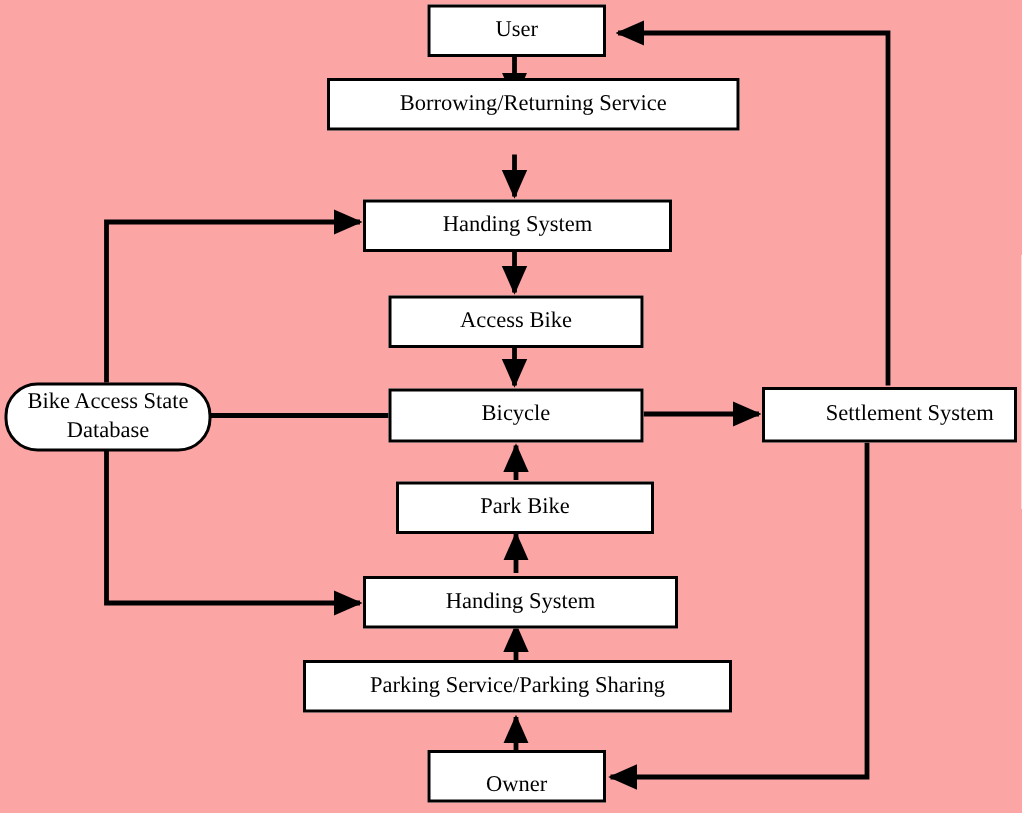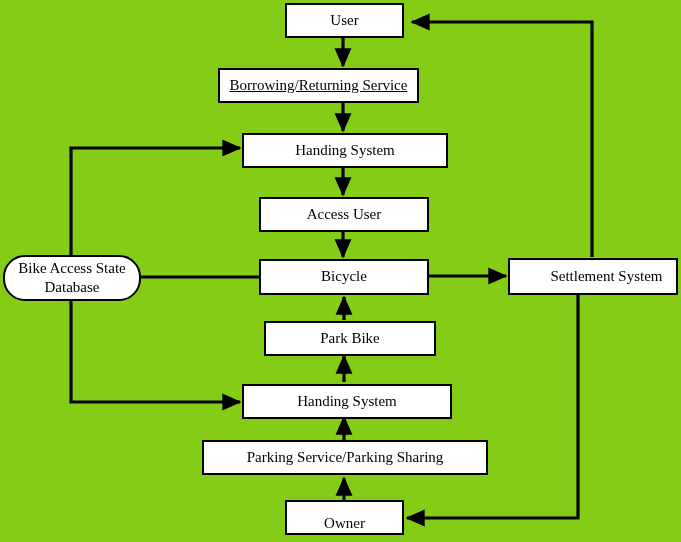--- a/index.html
+++ b/index.html
@@ -8,21 +8,21 @@
     padding: 0;
     background: #ffffff;
   }
   body {
     font-family: "Liberation Serif", "DejaVu Serif", serif;
   }
   #diagram-root {
     position: relative;
     width: 681px;
     height: 542px;
-    background: #84cc16;
+    background: #fca5a5;
     overflow: hidden;
   }
   #edge-layer {
     position: absolute;
     left: 0;
     top: 0;
     width: 681px;
     height: 542px;
   }
   .node {
@@ -94,30 +94,30 @@
       <path d="M 71 255 L 71 148 L 240 148" marker-end="url(#arrow)"></path>
 
       <path d="M 71 300 L 71 402 L 240 402" marker-end="url(#arrow)"></path>
     </g>
   </svg>
 
   <div class="node" style="left:285px; top:3px; width:119px; height:35px;">
     <span>User</span>
   </div>
 
-  <div class="node" style="left:218px; top:68px; width:201px; height:35px;text-decoration:underline;">
+  <div class="node" style="left:218px; top:52px; width:275px; height:35px;">
     <span>Borrowing/Returning Service</span>
   </div>
 
   <div class="node" style="left:242px; top:133px; width:206px; height:35px;">
     <span>Handing System</span>
   </div>
 
   <div class="node" style="left:259px; top:197px; width:170px; height:35px;">
-    <span>Access User</span>
+    <span>Access Bike</span>
   </div>
 
   <div class="node" style="left:264px; top:321px; width:172px; height:35px;">
     <span>Park Bike</span>
   </div>
 
   <div class="node" style="left:259px; top:259px; width:170px; height:36px;">
     <span>Bicycle</span>
   </div>
 

